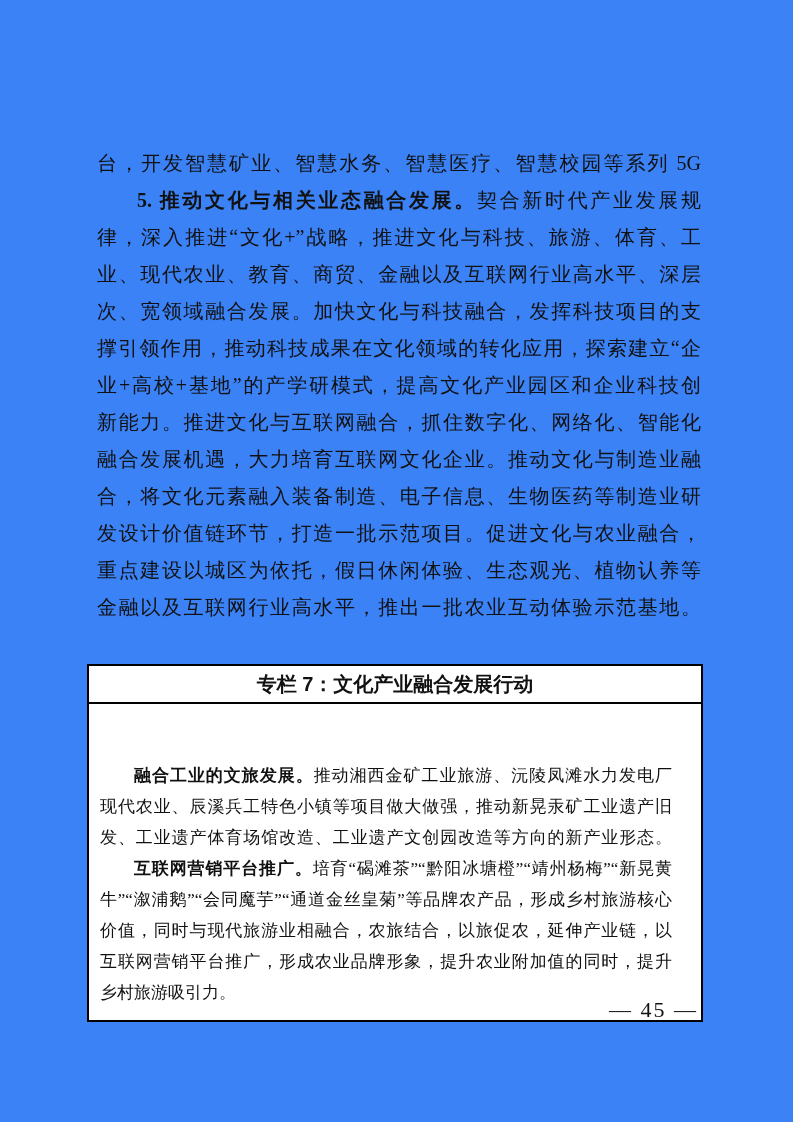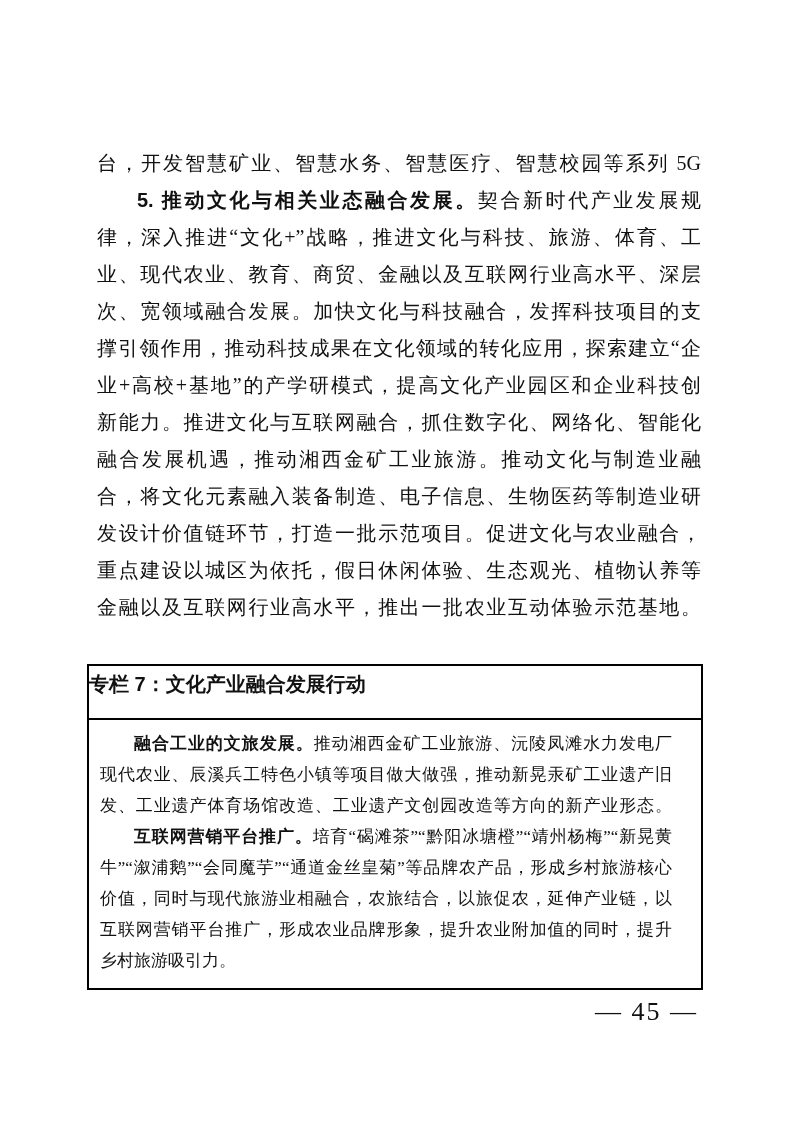--- a/index.html
+++ b/index.html
@@ -2,21 +2,21 @@
 <html><head>
 <meta charset="utf-8">
 <style>
   * { margin: 0; padding: 0; box-sizing: border-box; }
   html, body { background: #e8e8e8; }
   .page {
     position: relative;
     width: 793px;
     height: 1122px;
     margin: 0 auto;
-    background: #ffffff;
+    background: #3b82f6;
     font-family: "Liberation Serif", "DejaVu Serif", serif;
     color: #111111;
     overflow: hidden;
   }
   .main-text {
     position: absolute;
     left: 97px;
     top: 145px;
     width: 604px;
     font-size: 20px;
@@ -27,70 +27,72 @@
     text-justify: inter-character;
   }
   .line.fill {
     text-align-last: justify;
   }
   .line.indent {
     text-indent: 2em;
   }
   .bold-lead {
     font-weight: bold;
-    font-family: Liberation Sans, sans-serif;
+    font-family: Liberation Serif, serif;
   }
   .panel {
     position: absolute;
     left: 87px;
     top: 664px;
     width: 616px;
     border: 2px solid #000000;
     background: #ffffff;
   }
   .panel-title {
-    height: 54px;
+    height: 38px;
     line-height: 36px;
+    text-align: center;
     font-weight: bold;
     font-size: 20px;
     font-family: "Liberation Sans", "DejaVu Sans", sans-serif;
     border-bottom: 2px solid #000000;
   }
   .panel-body {
     padding: 8px 29px 12px 11px;
     font-size: 17px;
     line-height: 31px;
+    margin-top: 48px;
   }
   .panel-body .bold-lead {
     font-family: "Liberation Serif", "DejaVu Serif", serif;
   }
   .footer {
     position: absolute;
     top: 997px;
     right: 95px;
-    font-size: 26px;
+    font-size: 22px;
     letter-spacing: 2px;
     text-align: right;
   }
 </style>
 </head>
 <body>
 
 <div class="page">
 
   <div class="main-text">
       <div class="line fill"><span>台，开发智慧矿业、智慧水务、智慧医疗、智慧校园等系列 5G</span></div>
       <div class="line fill indent"><span class="bold-lead">5. 推动文化与相关业态融合发展。</span><span>契合新时代产业发展规</span></div>
       <div class="line fill"><span>律，深入推进“文化+”战略，推进文化与科技、旅游、体育、工</span></div>
       <div class="line fill"><span>业、现代农业、教育、商贸、金融以及互联网行业高水平、深层</span></div>
       <div class="line fill"><span>次、宽领域融合发展。加快文化与科技融合，发挥科技项目的支</span></div>
       <div class="line fill"><span>撑引领作用，推动科技成果在文化领域的转化应用，探索建立“企</span></div>
       <div class="line fill"><span>业+高校+基地”的产学研模式，提高文化产业园区和企业科技创</span></div>
       <div class="line fill"><span>新能力。推进文化与互联网融合，抓住数字化、网络化、智能化</span></div>
-      <div class="line fill"><span>融合发展机遇，推动湘西金矿工业旅游。推动文化与制造业融</span></div>
+      <div class="line fill"><span>融合发展机遇，大力培育互联网文化企业。推动文化与制造业融</span></div>
       <div class="line fill"><span>合，将文化元素融入装备制造、电子信息、生物医药等制造业研</span></div>
       <div class="line fill"><span>发设计价值链环节，打造一批示范项目。促进文化与农业融合，</span></div>
       <div class="line fill"><span>重点建设以城区为依托，假日休闲体验、生态观光、植物认养等</span></div>
       <div class="line fill"><span>金融以及互联网行业高水平，推出一批农业互动体验示范基地。</span></div>
     </div>
 
   <div class="panel">
     <div class="panel-title">专栏 7：文化产业融合发展行动</div>
     <div class="panel-body">
         <div class="line fill indent"><span class="bold-lead">融合工业的文旅发展。</span><span>推动湘西金矿工业旅游、沅陵凤滩水力发电厂</span></div>

